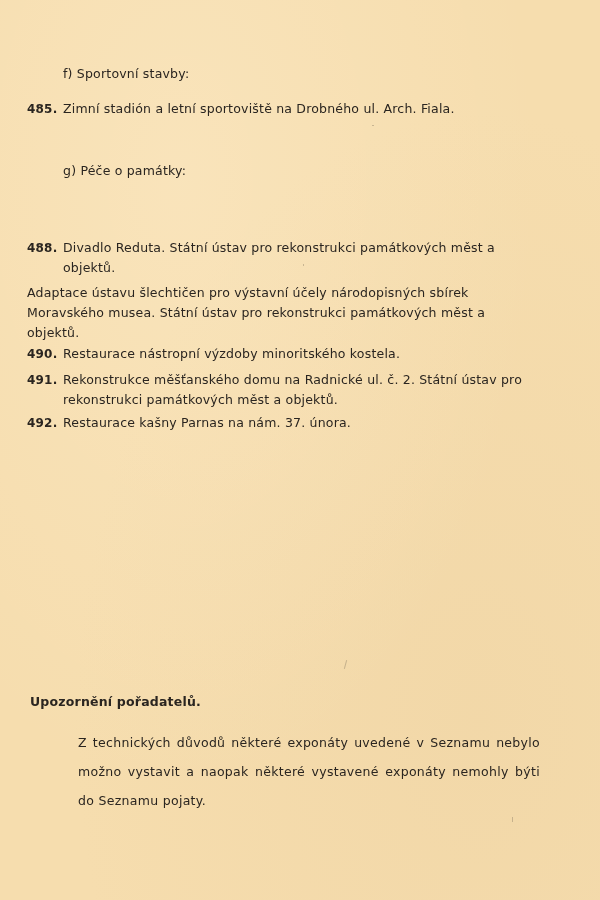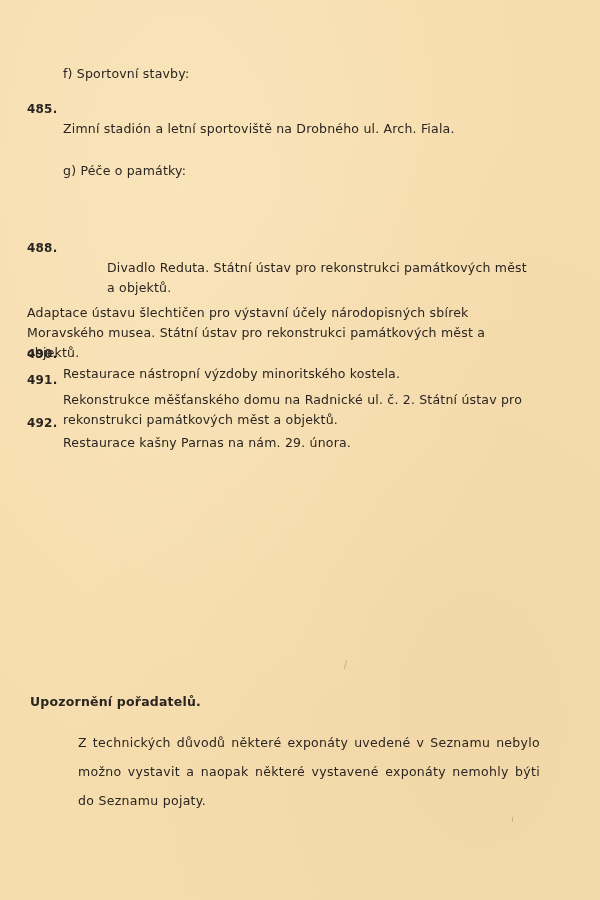--- a/index.html
+++ b/index.html
@@ -41,21 +41,20 @@
     }
     .entry .num {
       width: 36px;
       flex: 0 0 36px;
       font-weight: bold;
       font-size: 12px;
     }
     .entry .text {
       flex: 1;
       width: 460px;
-      margin-top: 20px;
     }
     .notice-title {
       position: absolute;
       left: 30px;
       top: 694px;
       font-weight: bold;
       font-size: 12.5px;
       letter-spacing: 0.2px;
     }
     .notice-body {
@@ -82,38 +81,38 @@
 
   <div class="heading" style="top:66px;">f) Sportovní stavby:</div>
 
   <div class="entry" style="top:99px;">
     <span class="num">485.</span>
     <span class="text">Zimní stadión a letní sportoviště na Drobného ul. Arch. Fiala.</span>
   </div>
 
   <div class="heading" style="top:163px;">g) Péče o památky:</div>
 
-  <div class="entry" style="top:238px;gap:44px;">
+  <div class="entry" style="top:238px;">
     <span class="num">488.</span>
     <span class="text">Divadlo Reduta. Státní ústav pro rekonstrukci památkových měst a objektů.</span>
   </div>
   <div class="entry" style="top:283px;">
     <span class="text">Adaptace ústavu šlechtičen pro výstavní účely národopisných sbírek Moravského musea. Státní ústav pro rekonstrukci památkových měst a objektů.</span>
   </div>
   <div class="entry" style="top:344px;">
     <span class="num">490.</span>
     <span class="text">Restaurace nástropní výzdoby minoritského kostela.</span>
   </div>
   <div class="entry" style="top:370px;">
     <span class="num">491.</span>
     <span class="text">Rekonstrukce měšťanského domu na Radnické ul. č. 2. Státní ústav pro rekonstrukci památkových měst a objektů.</span>
   </div>
   <div class="entry" style="top:413px;">
     <span class="num">492.</span>
-    <span class="text">Restaurace kašny Parnas na nám. 29. února.</span>
+    <span class="text">Restaurace kašny Parnas na nám. 37. února.</span>
   </div>
 
   <div class="notice-title">Upozornění pořadatelů.</div>
   <div class="notice-body">Z technických důvodů některé exponáty uvedené v Seznamu nebylo možno vystavit a naopak některé vystavené exponáty nemohly býti do Seznamu pojaty.</div>
 
   <div class="speck" style="left:345px;top:660px;width:1px;height:9px;transform:rotate(15deg);"></div>
   <div class="speck" style="left:512px;top:817px;width:1px;height:5px;"></div>
   <div class="speck" style="left:372px;top:125px;width:2px;height:1px;"></div>
   <div class="speck" style="left:303px;top:264px;width:1px;height:2px;"></div>
 </div>

